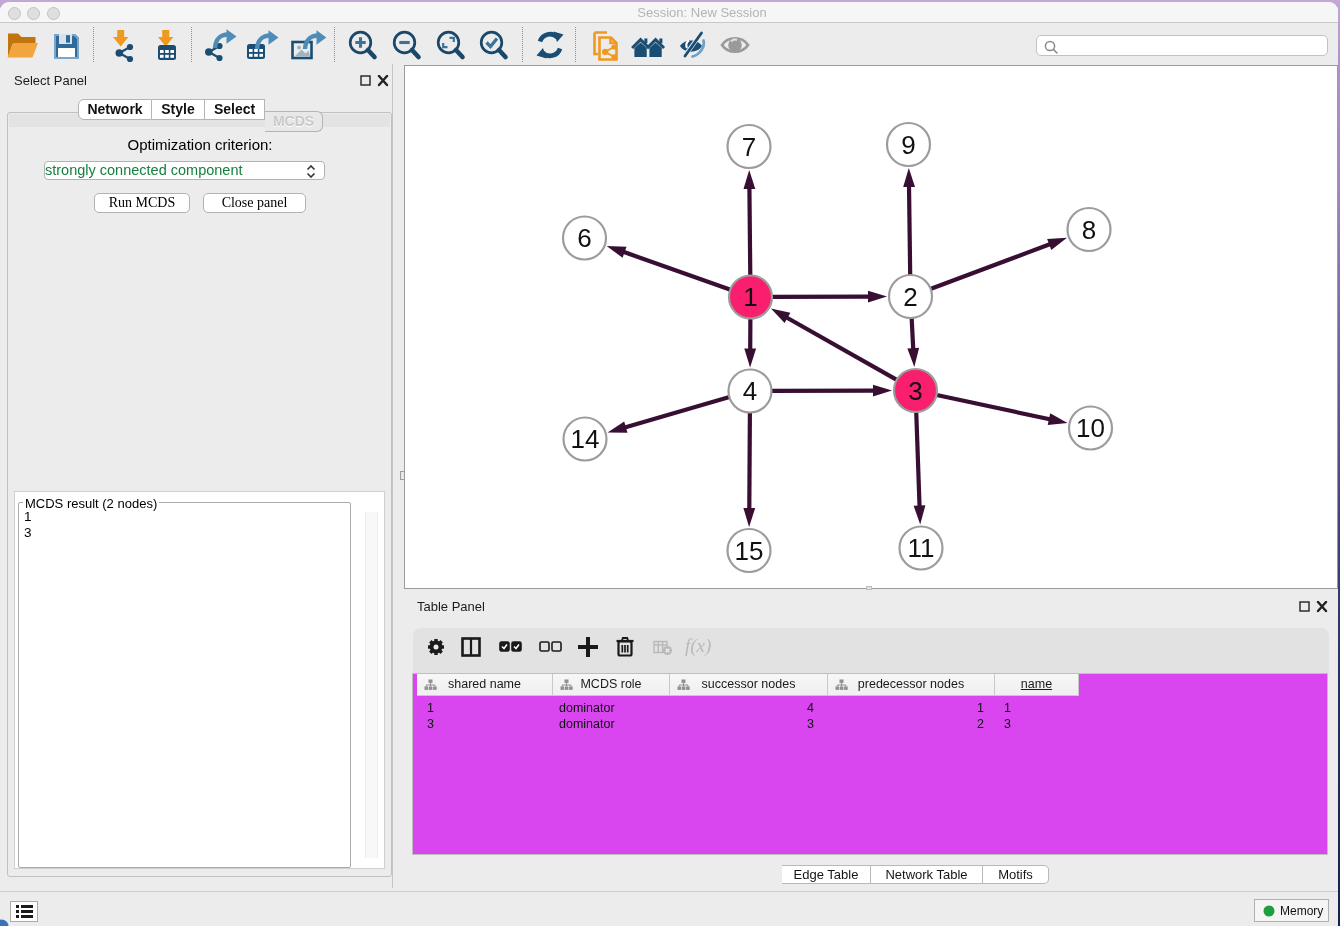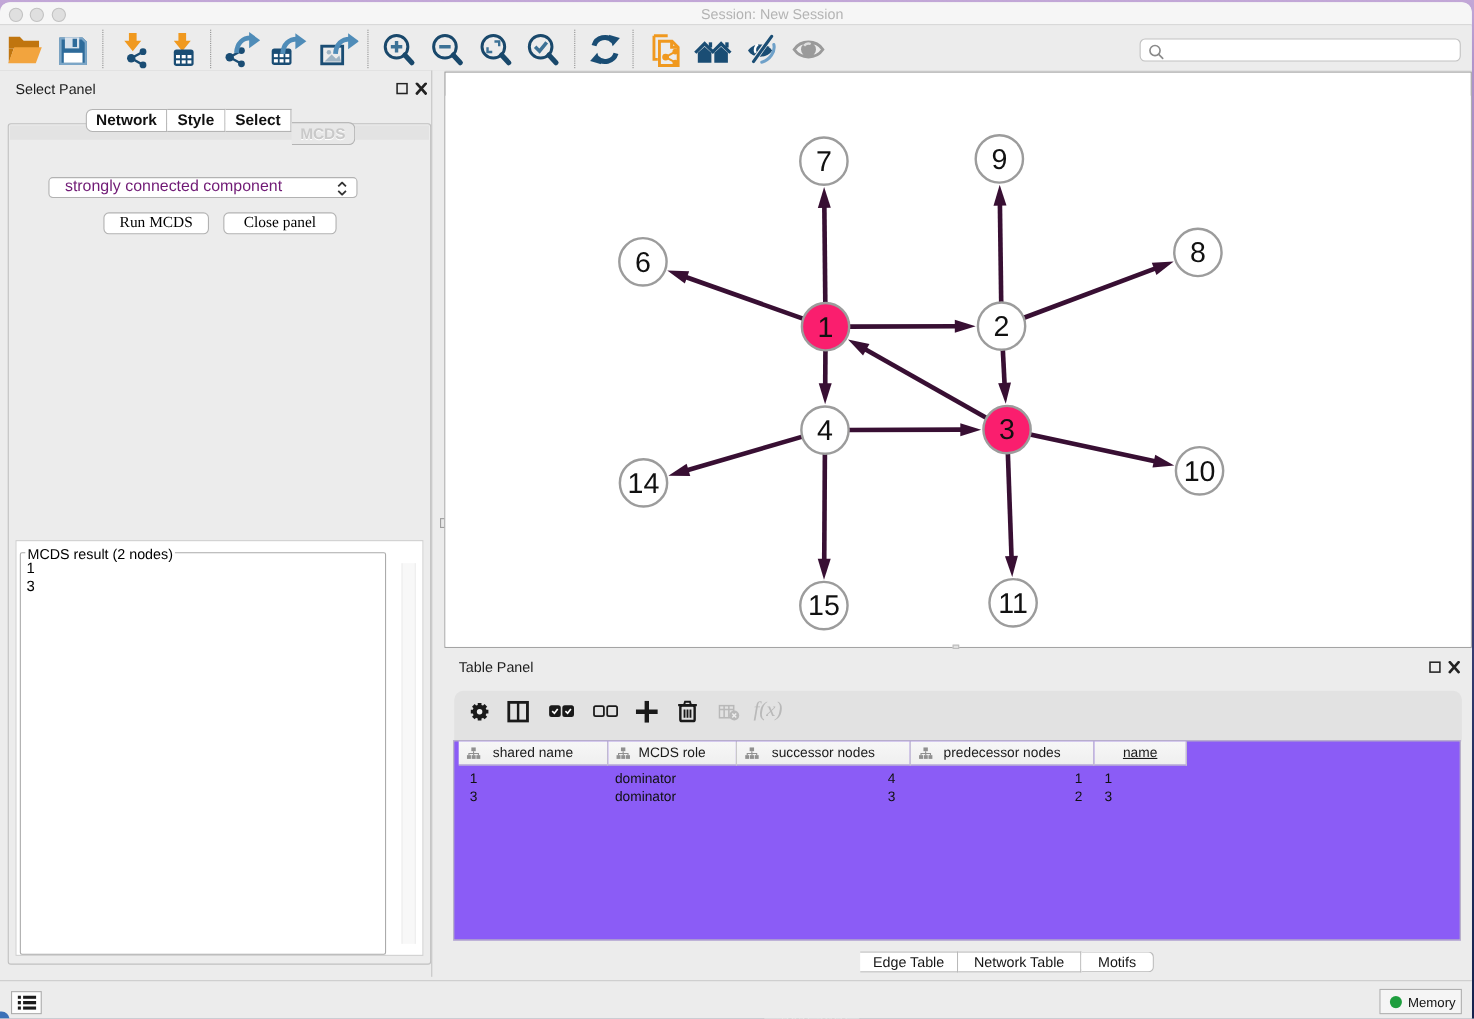--- a/index.html
+++ b/index.html
@@ -39,21 +39,21 @@
 #cptitle { position:absolute; left:14px; top:9px; font-size:13px; color:#1c1c1c; }
 .tabseg { position:absolute; top:35px; height:21px; background:#fff; z-index:3;
   border:1px solid #b4b4b4; font-size:14px; color:#111; text-align:center;
   line-height:19px;font-weight:bold; }
 #tabpanel { position:absolute; left:7px; top:48px; width:385px; height:765px;
   background:#ececec; border:1px solid #c0c0c0; border-radius:3px; }
 #tabpanel .innershadow { position:absolute; left:1px; top:1px; right:1px; height:13px; background:#e3e3e3; }
 #optlabel { position:absolute; left:0px; top:72px; width:400px; text-align:center; font-size:15px; color:#000; }
 #combo { position:absolute; left:44px; top:97px; width:281px; height:19px;
   background:#fff; border:1px solid #b2b2b2; border-radius:4px;
-  font-size:14.5px; color:#701a75; line-height:17px; padding-left:14px; }
+  font-size:14.5px; color:#15803d; line-height:17px; }
 .btn { position:absolute; top:129px; height:20px; background:#fff;
   border:1px solid #b2b2b2; border-radius:5px; font-size:14px; color:#000;
   text-align:center; line-height:18px;font-family:Liberation Serif, serif; }
 #resultpanel { position:absolute; left:14px; top:427px; width:371px; height:378px;
   background:#fff; border:1px solid #cfcfcf; }
 #groupbox { position:absolute; left:3px; top:10px; width:333px; height:366px;
   border:1px solid #ababab; border-radius:2px; }
 #grouptitle { position:absolute; left:4px; top:-7px; background:#fff; padding:0 2px;
   font-size:13px; color:#000; }
 #resultscroll { position:absolute; right:6px; top:20px; width:13px; height:346px;
@@ -70,21 +70,21 @@
   background:linear-gradient(180deg,#fdfdfd 0%,#ededed 45%,#dcdcdc 80%,#d4d4d4 100%);
   border-bottom:1px solid #9b9b9b; }
 .fl { position:absolute; top:4px; width:13px; height:13px; border-radius:50%; }
 #ftext { position:absolute; top:4px; left:0; width:100%; text-align:center;
   font-size:13px; font-weight:600; color:#2b2b2b; }
 #canvas { position:absolute; left:0; top:21px; width:932px; height:501px; background:#fff; }
 
 #tpanel { position:absolute; left:404px; top:526px; width:934px; height:301px; background:#ececec; }
 #tptitle { position:absolute; left:13px; top:9px; font-size:13px; color:#1c1c1c; }
 #tablebox { position:absolute; left:8px; top:83px; width:916px; height:182px;
-  background:#8b5cf6; border:1px solid #bfbfbf; }
+  background:#d946ef; border:1px solid #bfbfbf; }
 .hcell { position:absolute; top:0; height:22px; background:linear-gradient(180deg,#f7f7f7,#efefef);
   border-right:1px solid #c9c9c9; border-bottom:1px solid #c9c9c9;
   font-size:12.5px; color:#1a1a1a; text-align:center; line-height:21px; }
 .trow { position:absolute; font-size:12.5px; color:#111; }
 .tabb { position:absolute; top:275px; height:19px; background:#fff;
   border:1px solid #b9b9b9; font-size:13px; color:#151515; text-align:center;
   line-height:17px; font-weight:500;}
 
 #statusbar { position:absolute; left:0; top:827px; width:1338px; height:35px;
   background:#ececec; border-top:1px solid #cdcdcd; }
@@ -262,20 +262,21 @@
         <rect x="1" y="1" width="9" height="9" fill="none" stroke="#222" stroke-width="1.4"></rect>
         <path d="M19 1 L27 10 M27 1 L19 10" stroke="#222" stroke-width="2.4" stroke-linecap="round"></path>
       </svg>
       <div id="tabpanel">
           <div class="innershadow"></div>
         </div>
       <div class="tabseg" style="left:78px;width:74px;border-radius:6px 0 0 6px;">Network</div>
       <div class="tabseg" style="left:152px;width:53px;border-left:none;">Style</div>
       <div class="tabseg" style="left:205px;width:60px;border-left:none;">Select</div>
       <div class="tabseg" style="left:265px;width:58px;border-left:none;border-radius:0 6px 6px 0;background:#e8e8e8;color:#c9c9c9;text-shadow:0 1px 0 #fff;margin-top:12px;">MCDS</div>
+      <div id="optlabel">Optimization criterion:</div>
       <div id="combo">strongly connected component
         <svg class="abs" style="right:8px;top:3px;" width="10" height="13" viewBox="0 0 10 13">
           <path d="M1.5 4.5 L5 1 L8.5 4.5" fill="none" stroke="#333" stroke-width="1.6"></path>
           <path d="M1.5 8.5 L5 12 L8.5 8.5" fill="none" stroke="#333" stroke-width="1.6"></path>
         </svg>
       </div>
       <div class="btn" style="left:94px;width:96px;">Run MCDS</div>
       <div class="btn" style="left:203px;width:103px;">Close panel</div>
       <div id="resultpanel">
         <div id="groupbox">

